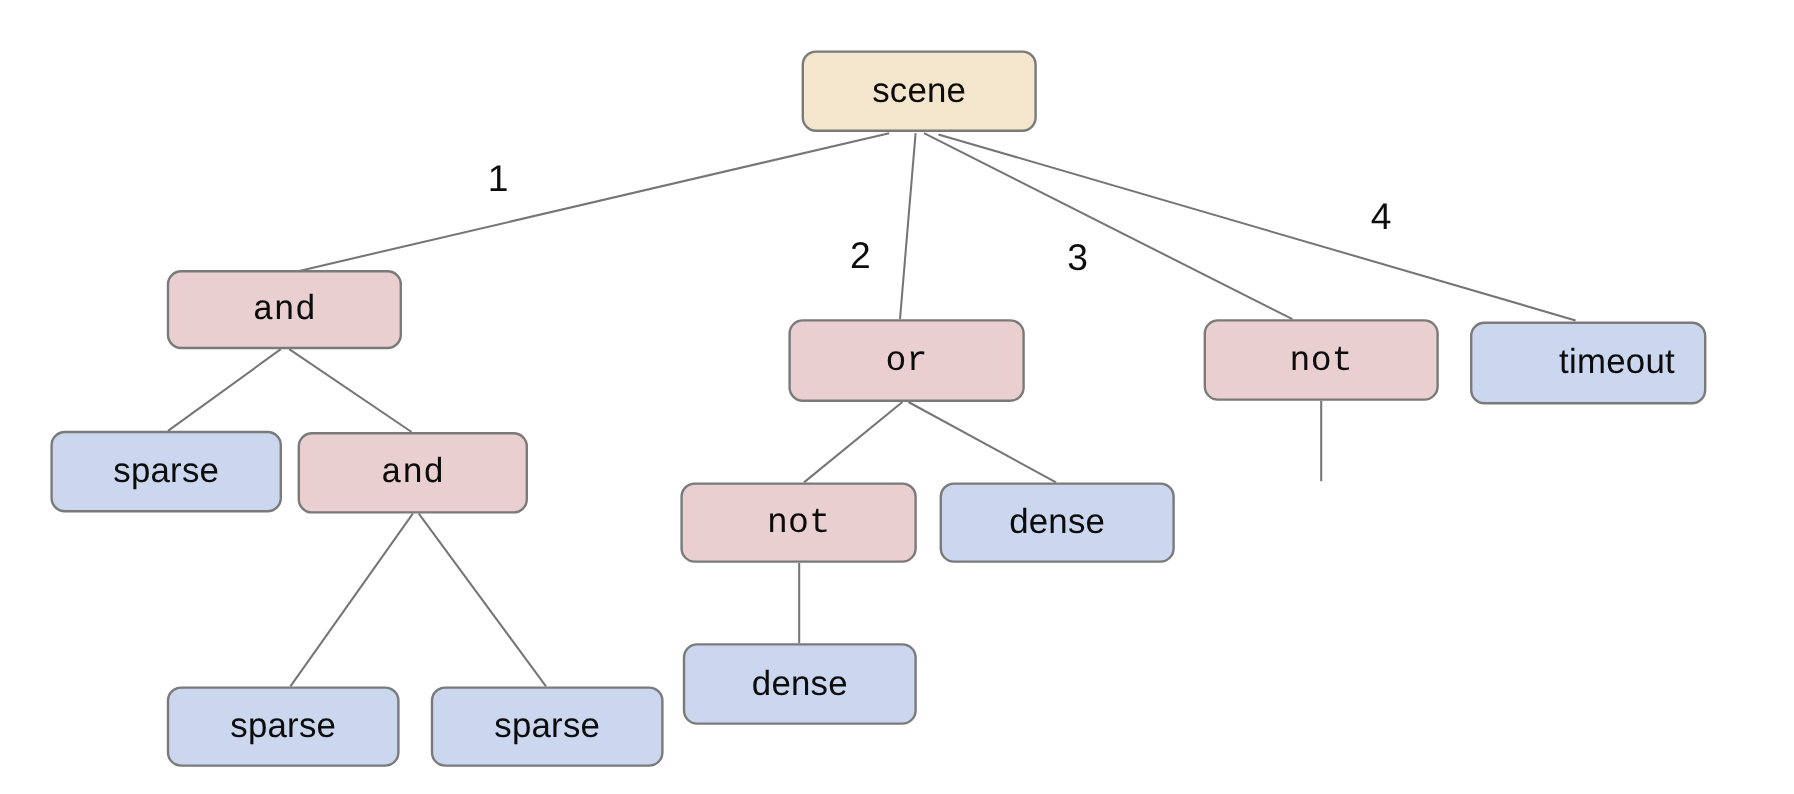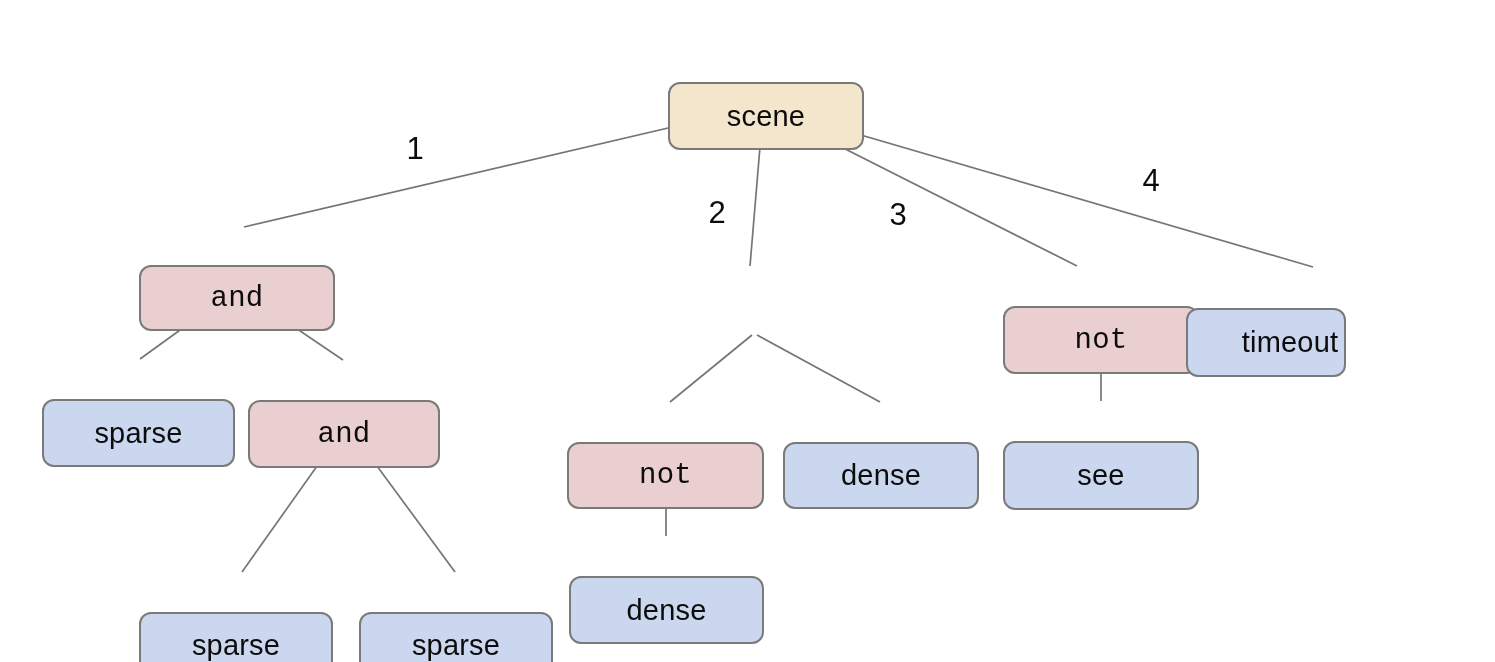--- a/index.html
+++ b/index.html
@@ -38,21 +38,20 @@
     position: absolute;
     box-sizing: border-box;
     border: 2px solid var(--node-border);
     border-radius: 12px;
     display: flex;
     align-items: center;
     justify-content: center;
     font-size: 29px;
     color: var(--text);
     letter-spacing: 0.2px;
-    margin-top: 40px;
   }
   .node.root     { background: var(--root-fill); }
   .node.operator { background: var(--operator-fill); font-family: Liberation Mono, monospace; }
   .node.leaf     { background: var(--leaf-fill); }
   .edge-label {
     position: absolute;
     transform: translate(-50%, -50%);
     font-size: 31px;
     color: var(--text);
   }
@@ -79,34 +78,34 @@
 
   <div class="edge-label" style="left:415px; top:149px;">1</div>
   <div class="edge-label" style="left:717px; top:213px;">2</div>
   <div class="edge-label" style="left:898px; top:215px;">3</div>
   <div class="edge-label" style="left:1151px; top:181px;">4</div>
 
   <div class="node root" style="left:668px; top:42px; width:196px; height:68px;">scene</div>
 
   <div class="node operator" style="left:139px; top:225px; width:196px; height:66px;">and</div>
 
+  <div class="node operator" style="left:657px; top:266px; width:197px; height:69px;">or</div>
 
   <div class="node operator" style="left:1003px; top:266px; width:196px; height:68px;">not</div>
 
-  <div class="node leaf" style="left:1186px; top:268px; width:160px; height:69px;padding-left:48px;">timeout</div>
+  <div class="node leaf" style="left:1225px; top:268px; width:197px; height:69px;padding-left:48px;">timeout</div>
 
   <div class="node leaf" style="left:42px; top:359px; width:193px; height:68px;">sparse</div>
 
   <div class="node operator" style="left:248px; top:360px; width:192px; height:68px;">and</div>
 
   <div class="node operator" style="left:567px; top:402px; width:197px; height:67px;">not</div>
 
   <div class="node leaf" style="left:783px; top:402px; width:196px; height:67px;">dense</div>
 
-  <div class="node leaf" style="left:1003px; top:401px; width:196px; height:69px;">see</div>
 
   <div class="node leaf" style="left:569px; top:536px; width:195px; height:68px;">dense</div>
 
   <div class="node leaf" style="left:139px; top:572px; width:194px; height:67px;">sparse</div>
 
   <div class="node leaf" style="left:359px; top:572px; width:194px; height:67px;">sparse</div>
 
 </div>
 
 </body></html>

